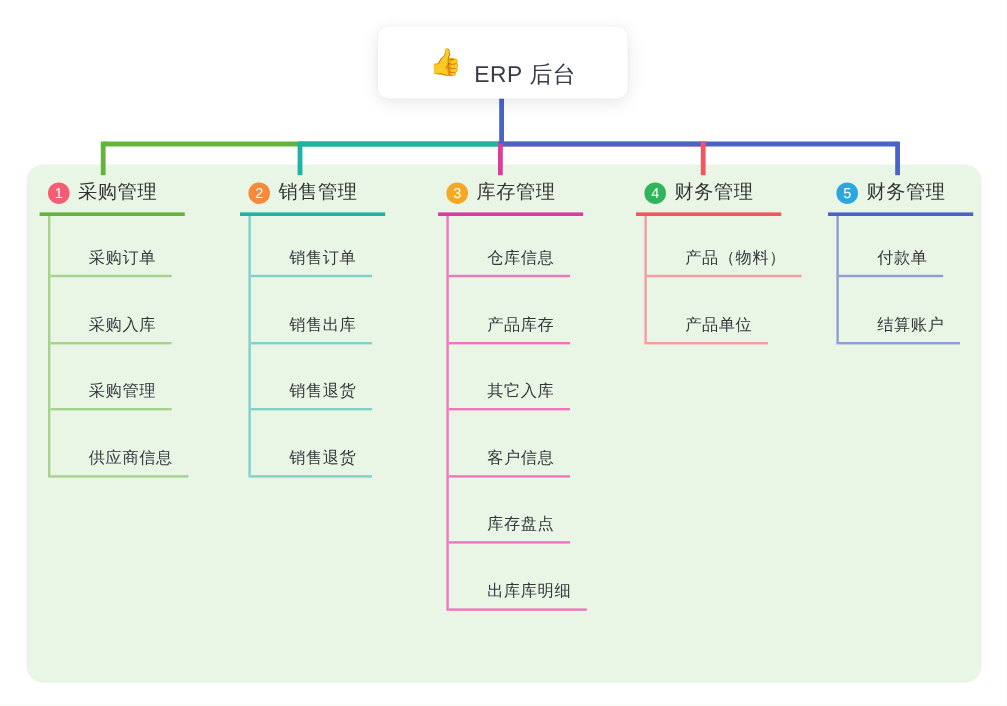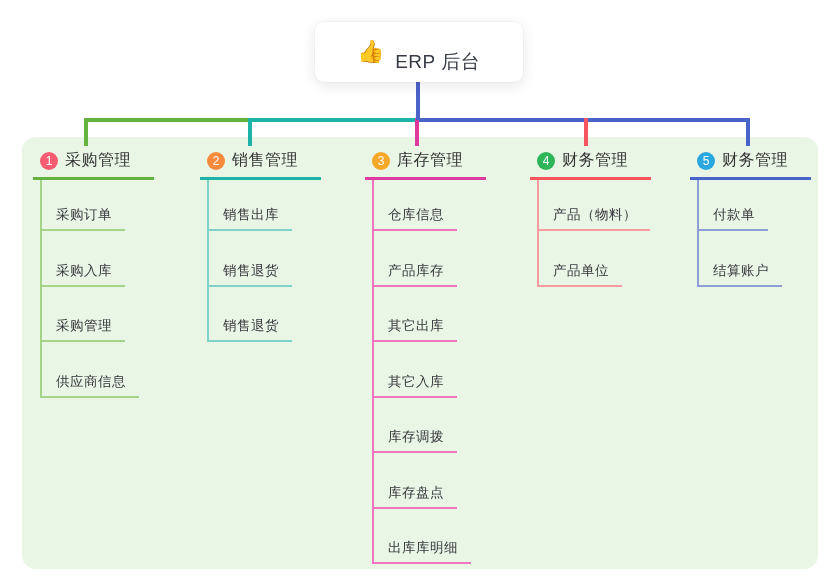--- a/index.html
+++ b/index.html
@@ -63,21 +63,21 @@
 
   ul.children {
     margin:0 0 0 7px; padding:0; list-style:none;
     width:max-content;
     border-left:2px solid var(--lc);
   }
   ul.children li {
     width:max-content; min-width:68px;
     box-sizing:border-box; height:55.5px;
     display:flex; align-items:flex-end;
-    padding:0 13px 5px 14px;
+    padding:0 13px 5px 32px;
     border-bottom:2px solid var(--lc);
     font-size:13.5px; color:#36363c; letter-spacing:0.5px;
   }
   ul.children li:first-child { height:51px; }
 </style>
 </head>
 <body>
 
 <div class="panel"></div>
 
@@ -109,37 +109,37 @@
     <li>供应商信息</li>
   </ul>
 </div>
 
 <div class="branch b2">
   <div class="title-row">
     <span class="badge">2</span>
     <span class="t">销售管理</span>
   </div>
   <ul class="children">
+    <li>销售订单</li>
     <li>销售出库</li>
     <li>销售退货</li>
     <li>销售退货</li>
   </ul>
 </div>
 
 <div class="branch b3">
   <div class="title-row">
     <span class="badge">3</span>
     <span class="t">库存管理</span>
   </div>
   <ul class="children">
     <li>仓库信息</li>
     <li>产品库存</li>
-    <li>其它出库</li>
     <li>其它入库</li>
-    <li>库存调拨</li>
+    <li>客户信息</li>
     <li>库存盘点</li>
     <li>出库库明细</li>
   </ul>
 </div>
 
 <div class="branch b4">
   <div class="title-row">
     <span class="badge">4</span>
     <span class="t">财务管理</span>
   </div>

